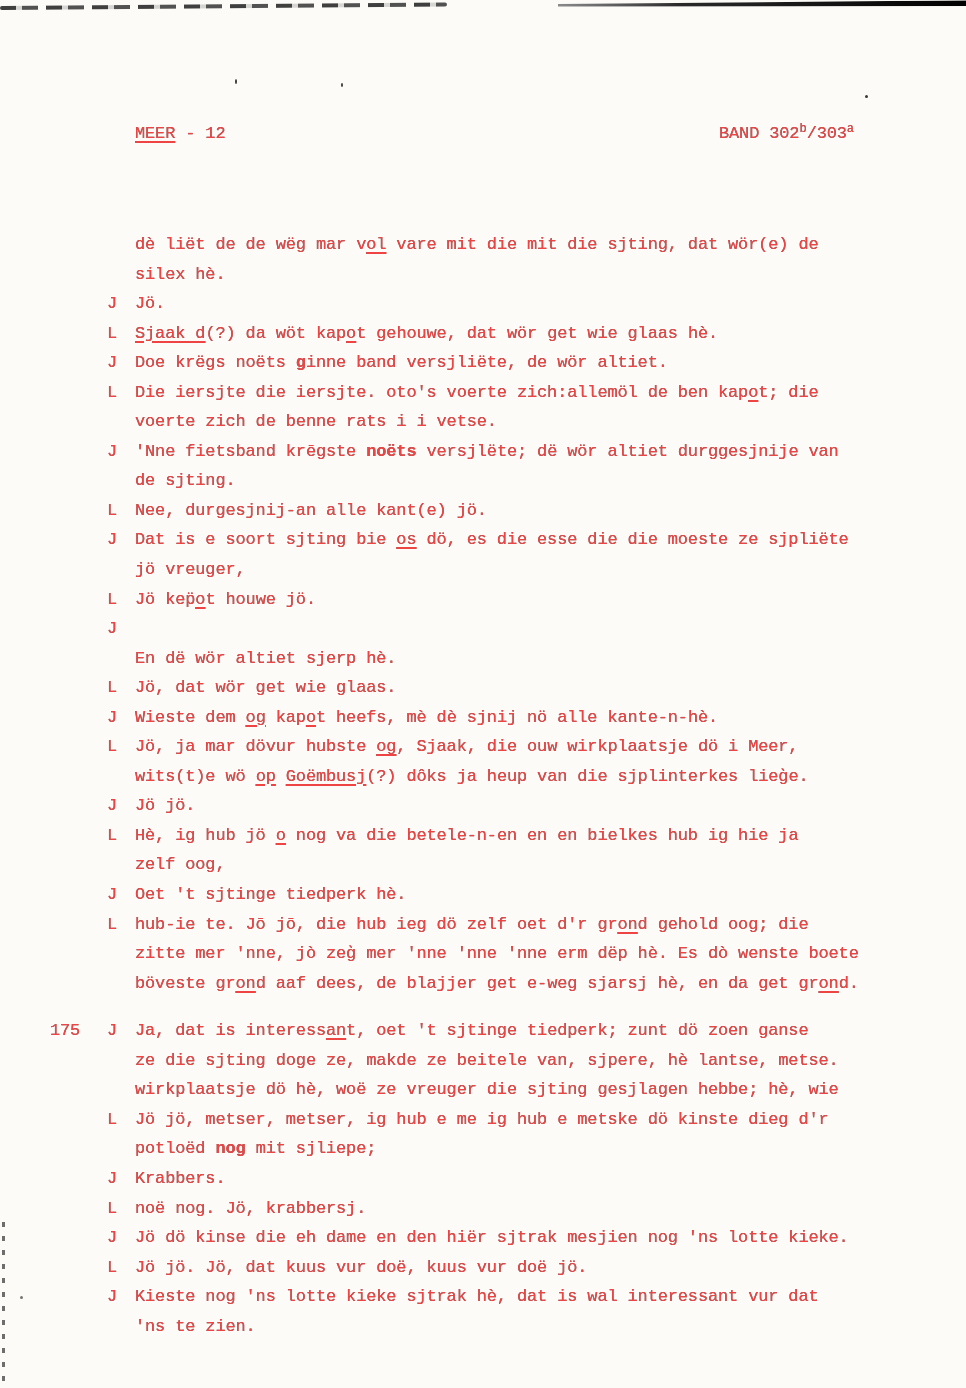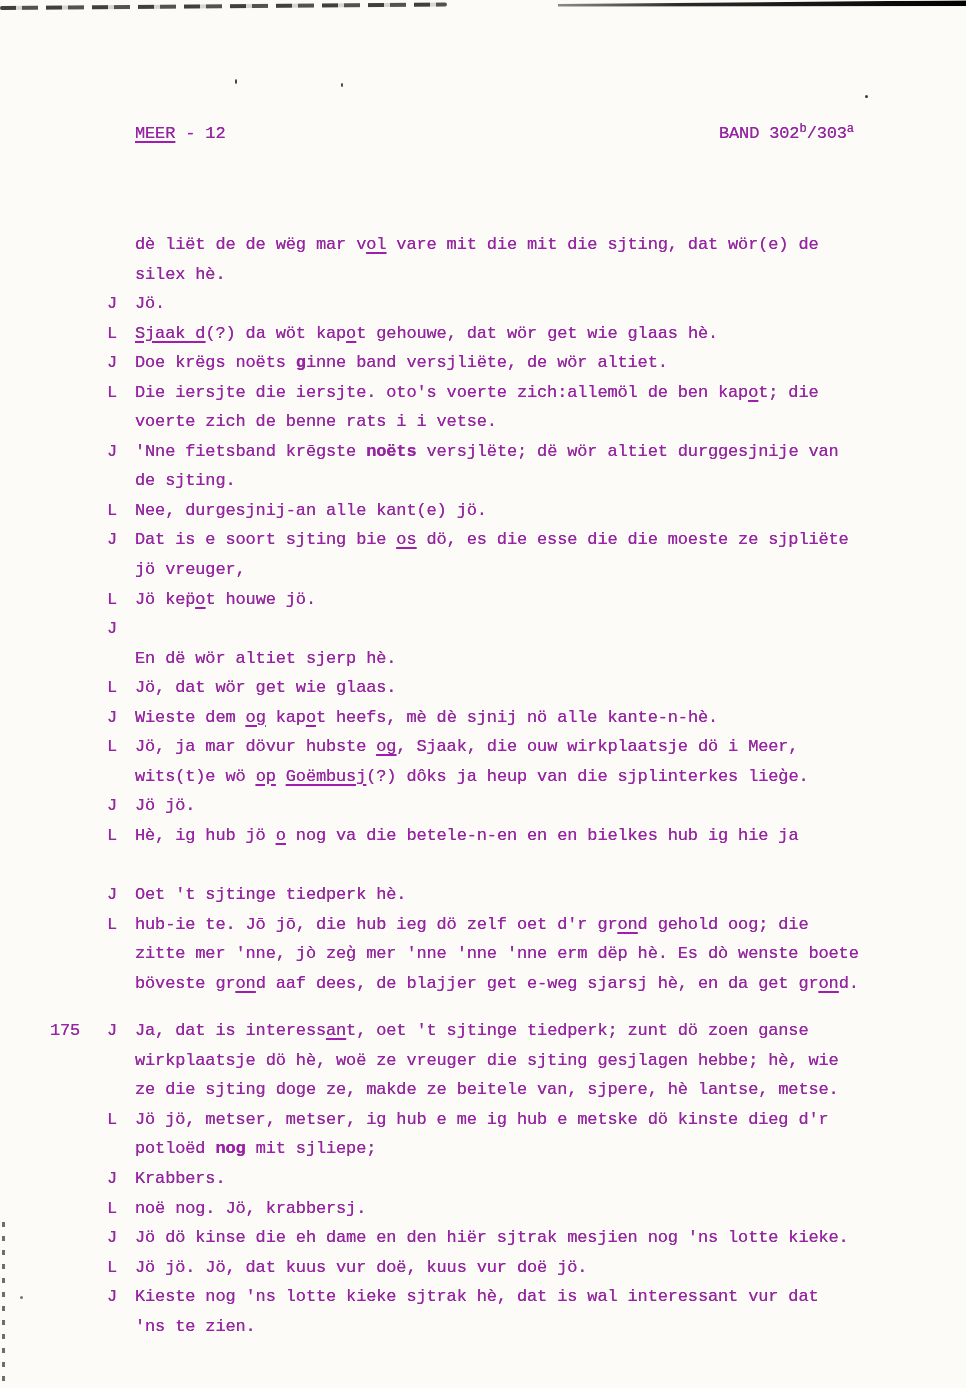--- a/index.html
+++ b/index.html
@@ -5,21 +5,21 @@
   html,body{margin:0;padding:0;}
   body{
     width:966px;height:1388px;
     background:#ffffff;
     overflow:hidden;
   }
   .page{
     position:relative;
     width:966px;height:1388px;
     background:#fcfbf8;
-    color:#a21caf;
+    color:#ef4444;
     font-family:"Liberation Mono","DejaVu Sans Mono",monospace;
     font-size:17px;
     letter-spacing:-0.15px;
     text-shadow:0 0 0.5px rgba(10,10,10,0.65);
   }
   
   .streak-left{
     position:absolute;top:6px;left:0;width:447px;height:4px;
     transform:rotate(-0.45deg);transform-origin:left center;
     background:repeating-linear-gradient(90deg,
@@ -90,28 +90,28 @@
       <div class="line"><span class="margin-cell"></span><span class="speaker-cell"></span><span class="text-cell"><span>jö vreuger,</span></span></div>
       <div class="line"><span class="margin-cell"></span><span class="speaker-cell">L</span><span class="text-cell"><span>Jö kep̈</span><span class="u">o</span><span>t houwe jö.</span></span></div>
       <div class="line"><span class="margin-cell"></span><span class="speaker-cell">J</span></div>
       <div class="line"><span class="margin-cell"></span><span class="speaker-cell"></span><span class="text-cell"><span>En dë wör altiet sjerp hè.</span></span></div>
       <div class="line"><span class="margin-cell"></span><span class="speaker-cell">L</span><span class="text-cell"><span>Jö, dat wör get wie glaas.</span></span></div>
       <div class="line"><span class="margin-cell"></span><span class="speaker-cell">J</span><span class="text-cell"><span>Wieste dem </span><span class="u">og</span><span> kap</span><span class="u">o</span><span>t heefs, mè dè sjnij nö alle kante-n-hè.</span></span></div>
       <div class="line"><span class="margin-cell"></span><span class="speaker-cell">L</span><span class="text-cell"><span>Jö, ja mar dövur hubste </span><span class="u">og</span><span>, Sjaak, die ouw wirkplaatsje dö i Meer,</span></span></div>
       <div class="line"><span class="margin-cell"></span><span class="speaker-cell"></span><span class="text-cell"><span>wits(t)e wö </span><span class="u">op</span><span> </span><span class="u">Goëmbusj</span><span>(?) dôks ja heup van die sjplinterkes lieg̀e.</span></span></div>
       <div class="line"><span class="margin-cell"></span><span class="speaker-cell">J</span><span class="text-cell"><span>Jö jö.</span></span></div>
       <div class="line"><span class="margin-cell"></span><span class="speaker-cell">L</span><span class="text-cell"><span>Hè, ig hub jö </span><span class="u">o</span><span> nog va die betele-n-en en en bielkes hub ig hie ja</span></span></div>
-      <div class="line"><span class="margin-cell"></span><span class="speaker-cell"></span></div>
+      <div class="line"><span class="margin-cell"></span><span class="speaker-cell"></span><span class="text-cell"><span>zelf oog,</span></span></div>
       <div class="line"><span class="margin-cell"></span><span class="speaker-cell">J</span><span class="text-cell"><span>Oet 't sjtinge tiedperk hè.</span></span></div>
       <div class="line"><span class="margin-cell"></span><span class="speaker-cell">L</span><span class="text-cell"><span>hub-ie te. Jō jō, die hub ieg dö zelf oet d'r gr</span><span class="u">on</span><span>d gehold oog; die</span></span></div>
       <div class="line"><span class="margin-cell"></span><span class="speaker-cell"></span><span class="text-cell"><span>zitte mer 'nne, jò zeg̀ mer 'nne 'nne 'nne erm dëp hè. Es dò wenste boete</span></span></div>
       <div class="line"><span class="margin-cell"></span><span class="speaker-cell"></span><span class="text-cell"><span>böveste gr</span><span class="u">on</span><span>d aaf dees, de blajjer get e-weg sjarsj hè, en da get gr</span><span class="u">on</span><span>d.</span></span></div>
       <div class="line gap"><span class="margin-cell">175</span><span class="speaker-cell">J</span><span class="text-cell"><span>Ja, dat is interess</span><span class="u">an</span><span>t, oet 't sjtinge tiedperk; zunt dö zoen ganse</span></span></div>
+      <div class="line"><span class="margin-cell"></span><span class="speaker-cell"></span><span class="text-cell"><span>ze die sjting doge ze, makde ze beitele van, sjpere, hè lantse, metse.</span></span></div>
       <div class="line"><span class="margin-cell"></span><span class="speaker-cell"></span><span class="text-cell"><span>wirkplaatsje dö hè, woë ze vreuger die sjting gesjlagen hebbe; hè, wie</span></span></div>
-      <div class="line"><span class="margin-cell"></span><span class="speaker-cell"></span><span class="text-cell"><span>ze die sjting doge ze, makde ze beitele van, sjpere, hè lantse, metse.</span></span></div>
       <div class="line"><span class="margin-cell"></span><span class="speaker-cell">L</span><span class="text-cell"><span>Jö jö, metser, metser, ig hub e me ig hub e metske dö kinste dieg d'r</span></span></div>
       <div class="line"><span class="margin-cell"></span><span class="speaker-cell"></span><span class="text-cell"><span>potloëd </span><span class="b">nog</span><span> mit sjliepe;</span></span></div>
       <div class="line"><span class="margin-cell"></span><span class="speaker-cell">J</span><span class="text-cell"><span>Krabbers.</span></span></div>
       <div class="line"><span class="margin-cell"></span><span class="speaker-cell">L</span><span class="text-cell"><span>noë nog. Jö, krabbersj.</span></span></div>
       <div class="line"><span class="margin-cell"></span><span class="speaker-cell">J</span><span class="text-cell"><span>Jö dö kinse die eh dame en den hiër sjtrak mesjien nog 'ns lotte kieke.</span></span></div>
       <div class="line"><span class="margin-cell"></span><span class="speaker-cell">L</span><span class="text-cell"><span>Jö jö. Jö, dat kuus vur doë, kuus vur doë jö.</span></span></div>
       <div class="line"><span class="margin-cell"></span><span class="speaker-cell">J</span><span class="text-cell"><span>Kieste nog 'ns lotte kieke sjtrak hè, dat is wal interessant vur dat</span></span></div>
       <div class="line"><span class="margin-cell"></span><span class="speaker-cell"></span><span class="text-cell"><span>'ns te zien.</span></span></div>
     </div>
 </div>

